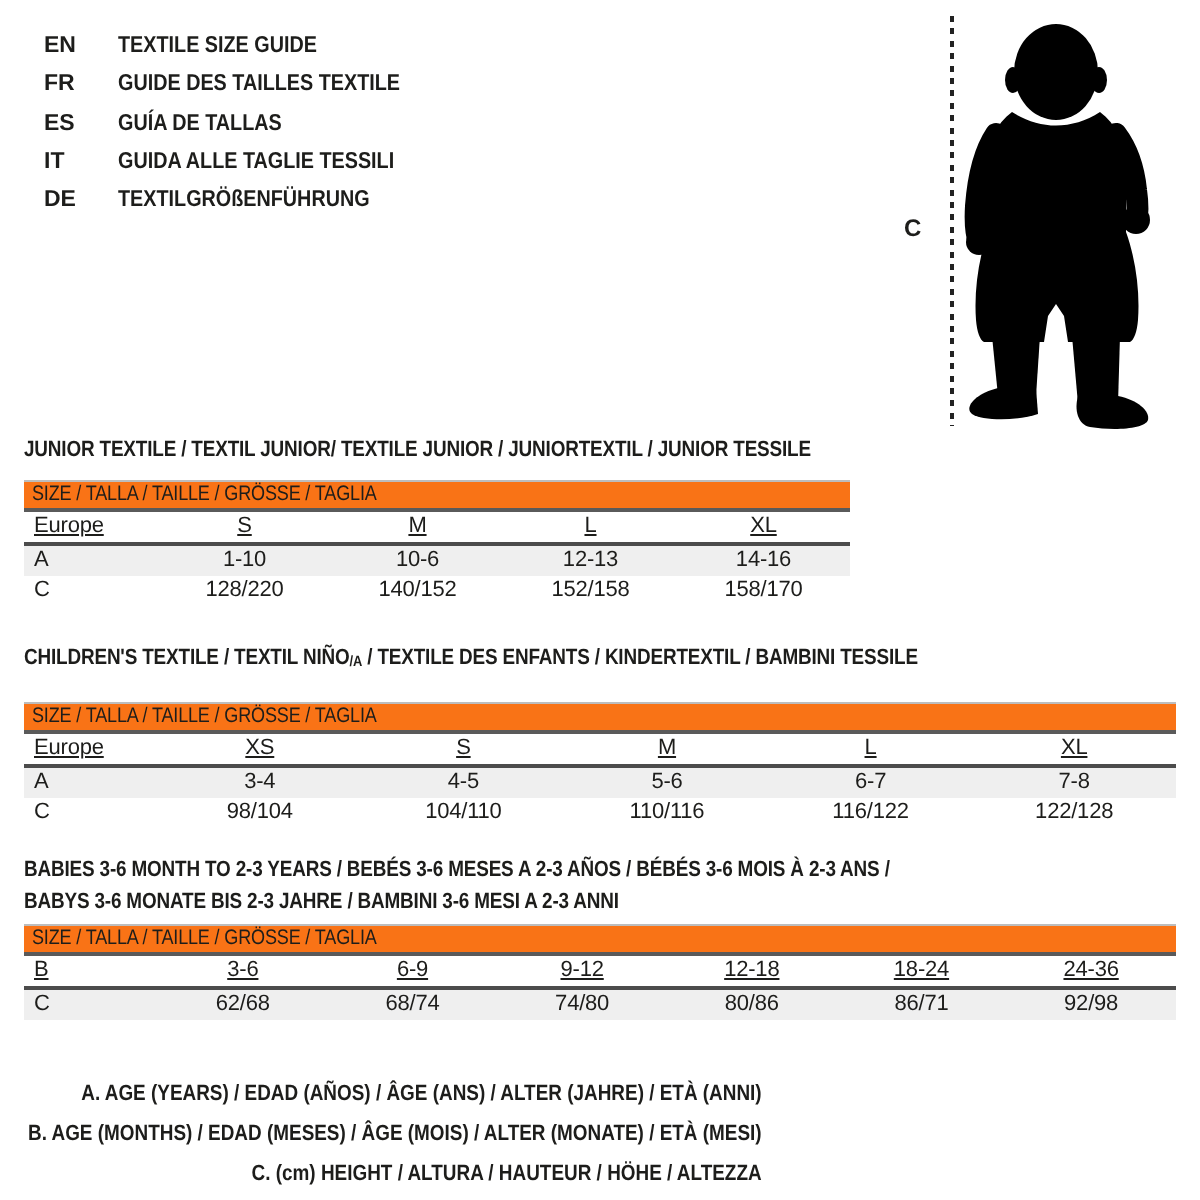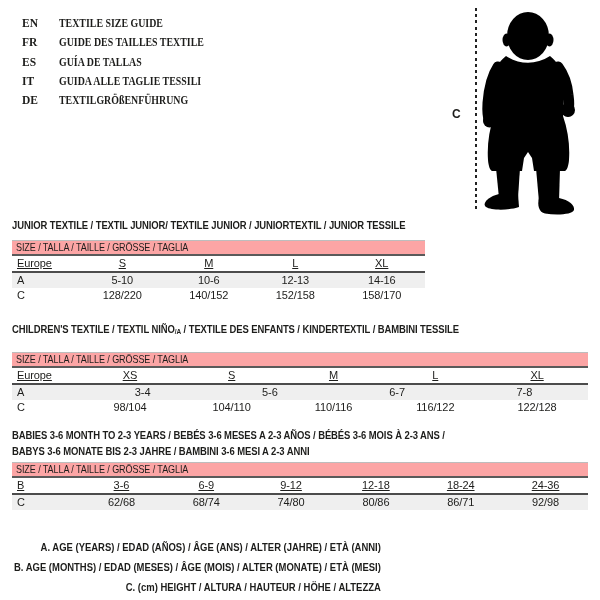--- a/index.html
+++ b/index.html
@@ -4,41 +4,41 @@
 <style>
   html,body{margin:0;padding:0;}
   body{
     width:600px;height:600px;position:relative;background:#ffffff;
     font-family:"Liberation Sans",sans-serif;color:#1d1d1b;overflow:hidden;
   }
   .cond{display:inline-block;transform:scaleX(0.86);transform-origin:0 50%;white-space:nowrap;}
 
   
   .langs{position:absolute;left:22px;top:14px;}
-  .lang-row{line-height:19.3px;font-size:11.5px;font-weight:bold;white-space:nowrap;font-family:Liberation Serif, serif;}
+  .lang-row{line-height:19.3px;font-size:11.5px;font-weight:bold;white-space:nowrap;}
   .lang-code{display:inline-block;width:37px;}
 
   
   .height-line{
     position:absolute;left:475px;top:8px;width:2px;height:205px;
     background:repeating-linear-gradient(to bottom,#222 0 3px,transparent 3px 6.2px);
   }
   .height-label{position:absolute;left:452px;top:107px;font-size:12px;font-weight:bold;}
   .baby-figure{position:absolute;left:478px;top:4px;}
 
   
   .table-block{position:absolute;}
   .title-line{
     font-size:11px;font-weight:bold;line-height:16px;white-space:nowrap;
     transform:scaleX(0.86);transform-origin:0 0;letter-spacing:-0.1px;
   }
   .title-line .sub{font-size:7.5px;vertical-align:-1px;}
   .tbl{border-top:1px solid #bdbdbd;}
   .tbl-head{
-    height:13px;line-height:13px;background:#fca5a5;border-bottom:2px solid #5a5a5a;
+    height:13px;line-height:13px;background:#f97316;border-bottom:2px solid #5a5a5a;
     font-size:10.5px;padding-left:4px;letter-spacing:-0.1px;
   }
   .tbl-head .cond{transform-origin:0 50%;}
   .row{display:flex;height:15px;line-height:15px;font-size:11px;letter-spacing:-0.1px;}
   .row.first{border-bottom:2px solid #4c4c4c;text-decoration:underline;}
   .row.alt{background:#efefef;}
   .cell{overflow:hidden;}
   .cell.label{width:62px;padding-left:5px;flex:none;}
   .cell.val{flex:1;text-align:center;}
 
@@ -99,21 +99,21 @@
     <div class="tbl-body">
         <div class="row first">
           <div class="cell label">Europe</div>
           <div class="cell val">S</div>
           <div class="cell val">M</div>
           <div class="cell val">L</div>
           <div class="cell val">XL</div>
         </div>
         <div class="row alt">
           <div class="cell label">A</div>
-          <div class="cell val">5-10</div>
+          <div class="cell val">1-10</div>
           <div class="cell val">10-6</div>
           <div class="cell val">12-13</div>
           <div class="cell val">14-16</div>
         </div>
         <div class="row">
           <div class="cell label">C</div>
           <div class="cell val">128/220</div>
           <div class="cell val">140/152</div>
           <div class="cell val">152/158</div>
           <div class="cell val">158/170</div>
@@ -133,20 +133,21 @@
           <div class="cell label">Europe</div>
           <div class="cell val">XS</div>
           <div class="cell val">S</div>
           <div class="cell val">M</div>
           <div class="cell val">L</div>
           <div class="cell val">XL</div>
         </div>
         <div class="row alt">
           <div class="cell label">A</div>
           <div class="cell val">3-4</div>
+          <div class="cell val">4-5</div>
           <div class="cell val">5-6</div>
           <div class="cell val">6-7</div>
           <div class="cell val">7-8</div>
         </div>
         <div class="row">
           <div class="cell label">C</div>
           <div class="cell val">98/104</div>
           <div class="cell val">104/110</div>
           <div class="cell val">110/116</div>
           <div class="cell val">116/122</div>

